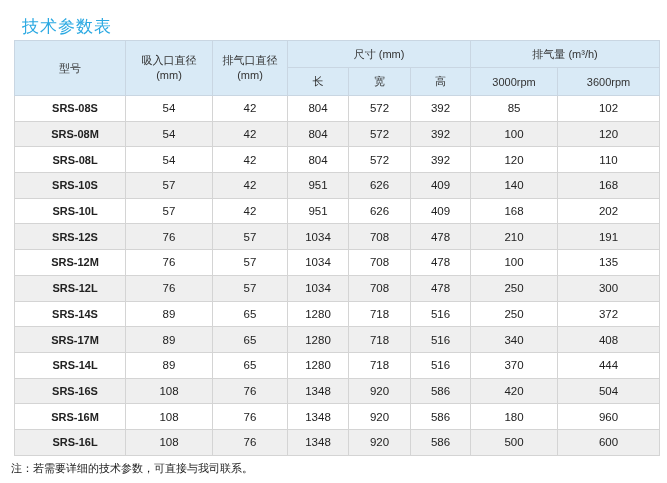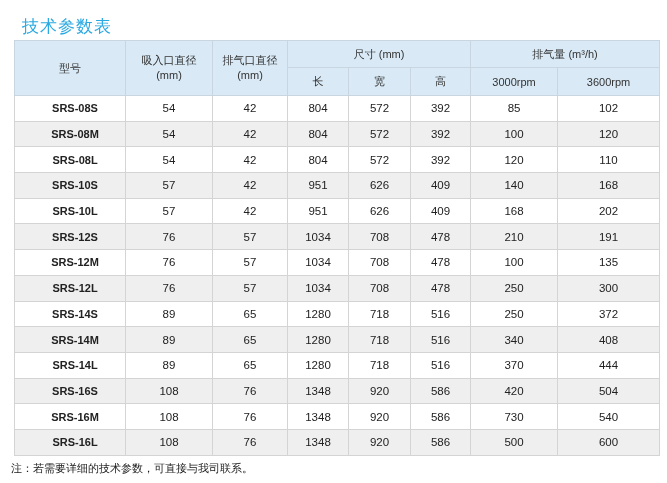--- a/index.html
+++ b/index.html
@@ -191,21 +191,21 @@
           <td class="model">SRS-14S</td>
           <td>89</td>
           <td>65</td>
           <td>1280</td>
           <td>718</td>
           <td>516</td>
           <td>250</td>
           <td>372</td>
         </tr>
         <tr>
-          <td class="model">SRS-14M</td>
+          <td class="model">SRS-17M</td>
           <td>89</td>
           <td>65</td>
           <td>1280</td>
           <td>718</td>
           <td>516</td>
           <td>340</td>
           <td>408</td>
         </tr>
         <tr>
           <td class="model">SRS-14L</td>
@@ -227,22 +227,22 @@
           <td>420</td>
           <td>504</td>
         </tr>
         <tr>
           <td class="model">SRS-16M</td>
           <td>108</td>
           <td>76</td>
           <td>1348</td>
           <td>920</td>
           <td>586</td>
-          <td>730</td>
-          <td>540</td>
+          <td>180</td>
+          <td>960</td>
         </tr>
         <tr>
           <td class="model">SRS-16L</td>
           <td>108</td>
           <td>76</td>
           <td>1348</td>
           <td>920</td>
           <td>586</td>
           <td>500</td>
           <td>600</td>

